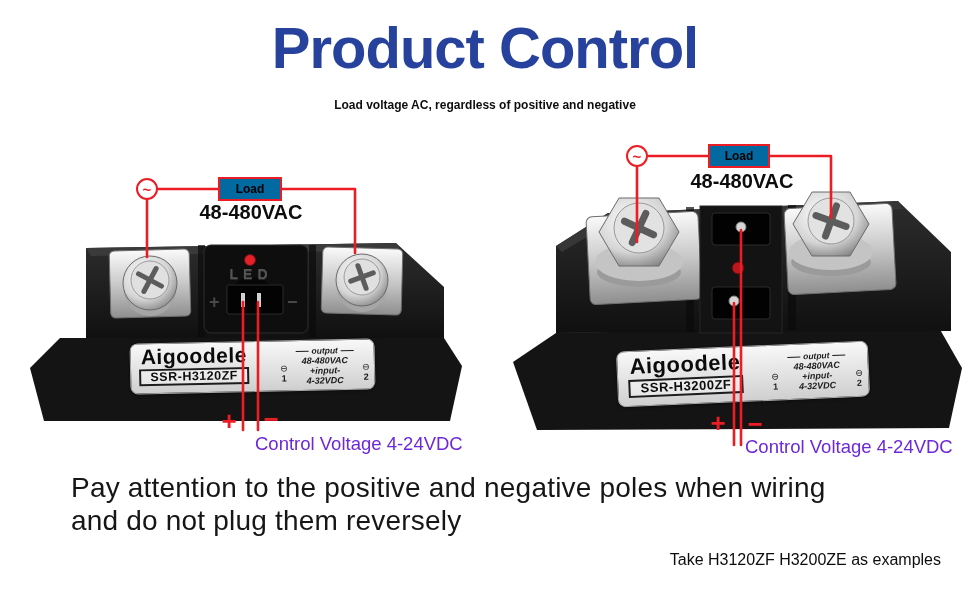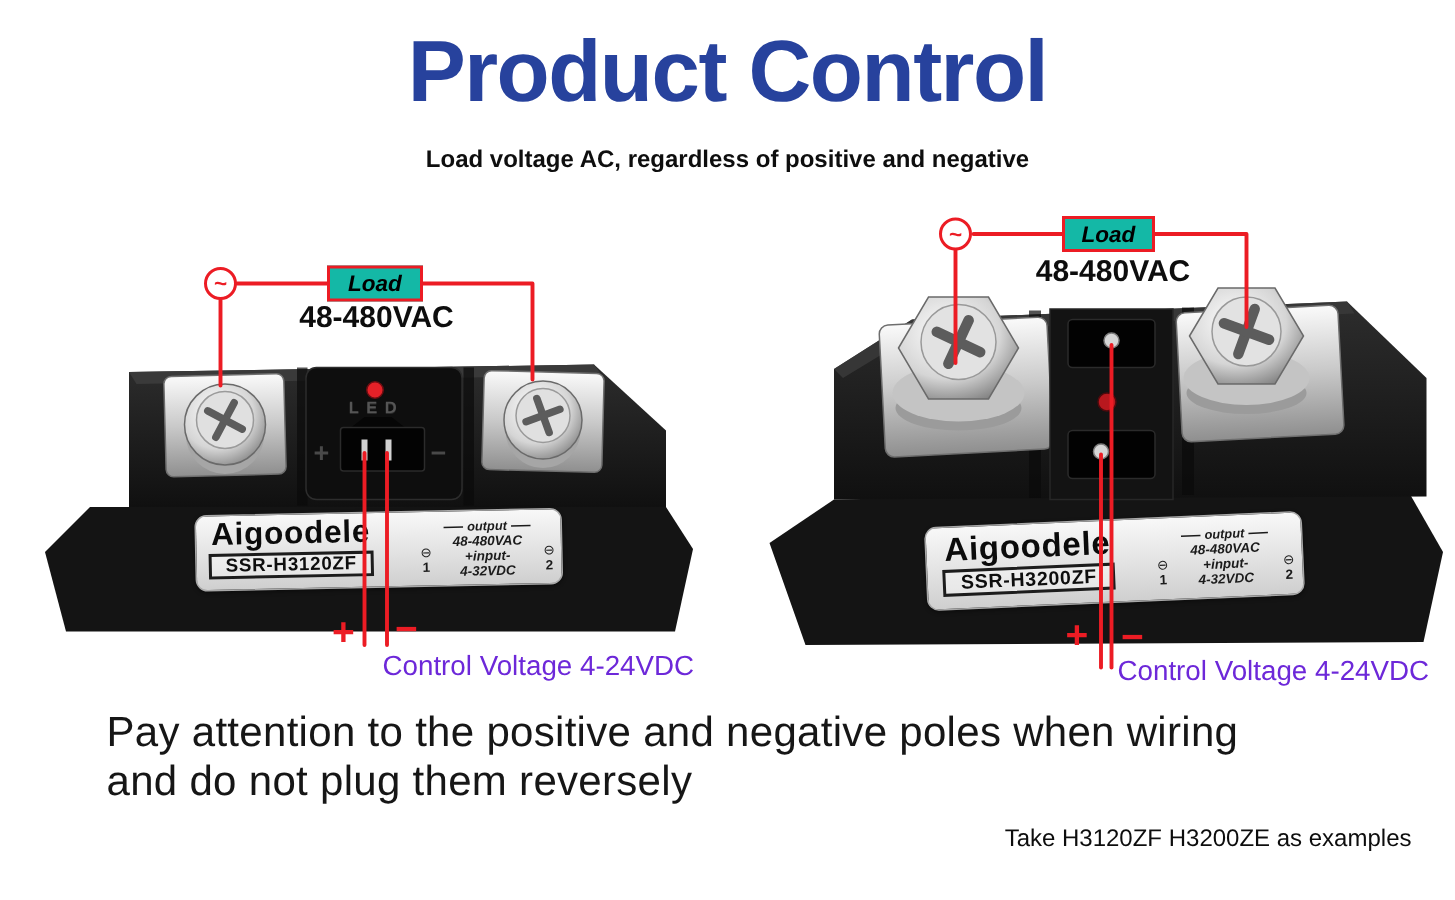--- a/index.html
+++ b/index.html
@@ -17,34 +17,33 @@
   .art{left:0;top:0;z-index:1;}
   .wires{left:0;top:0;z-index:3;pointer-events:none;}
 
   .title{
     left:0;top:16px;width:100%;text-align:center;
     font-size:58px;font-weight:800;letter-spacing:-1px;color:var(--title-blue);
     line-height:1.1;z-index:2;
   }
   .subtitle{
     left:0;top:98px;width:100%;text-align:center;
-    font-size:16px;font-weight:700;color:#0e0e0e;z-index:2;
+    font-size:12px;font-weight:700;color:#0e0e0e;z-index:2;
   }
 
   .ac-circle{
     width:22px;height:22px;box-sizing:border-box;border:2px solid var(--wire-red);
     border-radius:50%;background:#fff;color:var(--wire-red);
     font-size:15px;font-weight:700;display:flex;align-items:center;justify-content:center;
     z-index:4;line-height:1;
   }
   .load-box{
-    box-sizing:border-box;background:#14b8a6;border:2px solid var(--wire-red);
-    color:#000;font-size:15px;font-weight:800;display:flex;align-items:center;justify-content:center;
+    box-sizing:border-box;background:#0369a1;border:2px solid var(--wire-red);
+    color:#000;font-size:12px;font-weight:800;display:flex;align-items:center;justify-content:center;
     z-index:4;
-    font-style:italic;
   }
   .volt-label{font-size:20px;font-weight:800;text-align:center;color:#0d0d0d;z-index:4;}
 
   .relay-label{
     background:linear-gradient(180deg,#f8f8f8 0%,#e2e2e2 55%,#cfcfcf 100%);
     border:1px solid #a8a8a8;border-radius:8px;z-index:2;
     box-shadow:0 1px 3px rgba(0,0,0,.45);
   }
   .brand{font-weight:800;color:#0b0b0b;letter-spacing:.5px;white-space:nowrap;}
   .model-box{
@@ -55,21 +54,21 @@
   .spec-side{
     display:flex;flex-direction:column;align-items:center;justify-content:flex-end;
     font-size:9px;padding-bottom:4px;width:10px;font-style:normal;
   }
   .screw-sym{font-size:9px;line-height:9px;font-weight:400;}
   .spec-mid{flex:1;text-align:center;font-size:9px;line-height:10px;padding-top:3px;white-space:nowrap;}
   .spec-output{display:flex;align-items:center;justify-content:center;gap:3px;font-size:8.5px;}
   .spec-output::before,.spec-output::after{content:"";flex:0 0 13px;border-top:1.5px solid #1b1b1b;}
 
   .led-label{
-    font-size:11px;font-weight:700;letter-spacing:5px;color:#555;
+    font-size:14px;font-weight:700;letter-spacing:5px;color:#555;
     text-align:center;z-index:2;text-shadow:0 1px 0 rgba(255,255,255,.12);
   }
   .panel-sign{font-size:18px;font-weight:700;color:#494949;z-index:2;line-height:1;}
 
   .wire-sign{
     width:24px;text-align:center;color:var(--wire-red);
     font-size:26px;font-weight:800;line-height:1;z-index:4;
   }
   .control-label{font-size:18.5px;font-weight:400;color:#6d28d9;z-index:4;white-space:nowrap;}
 

